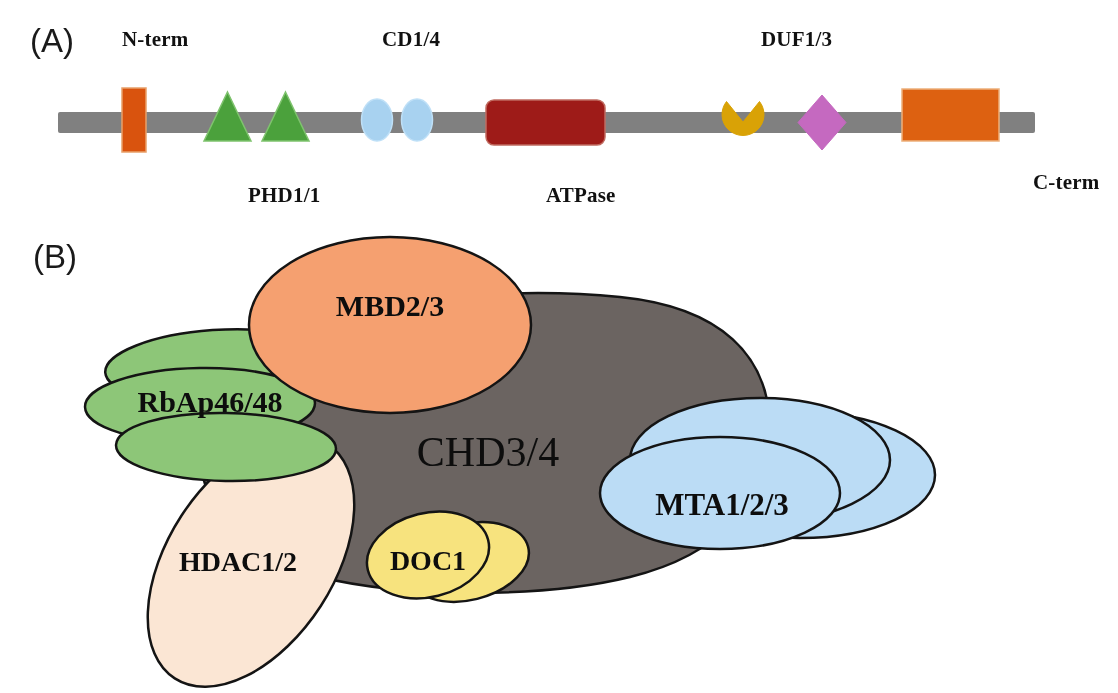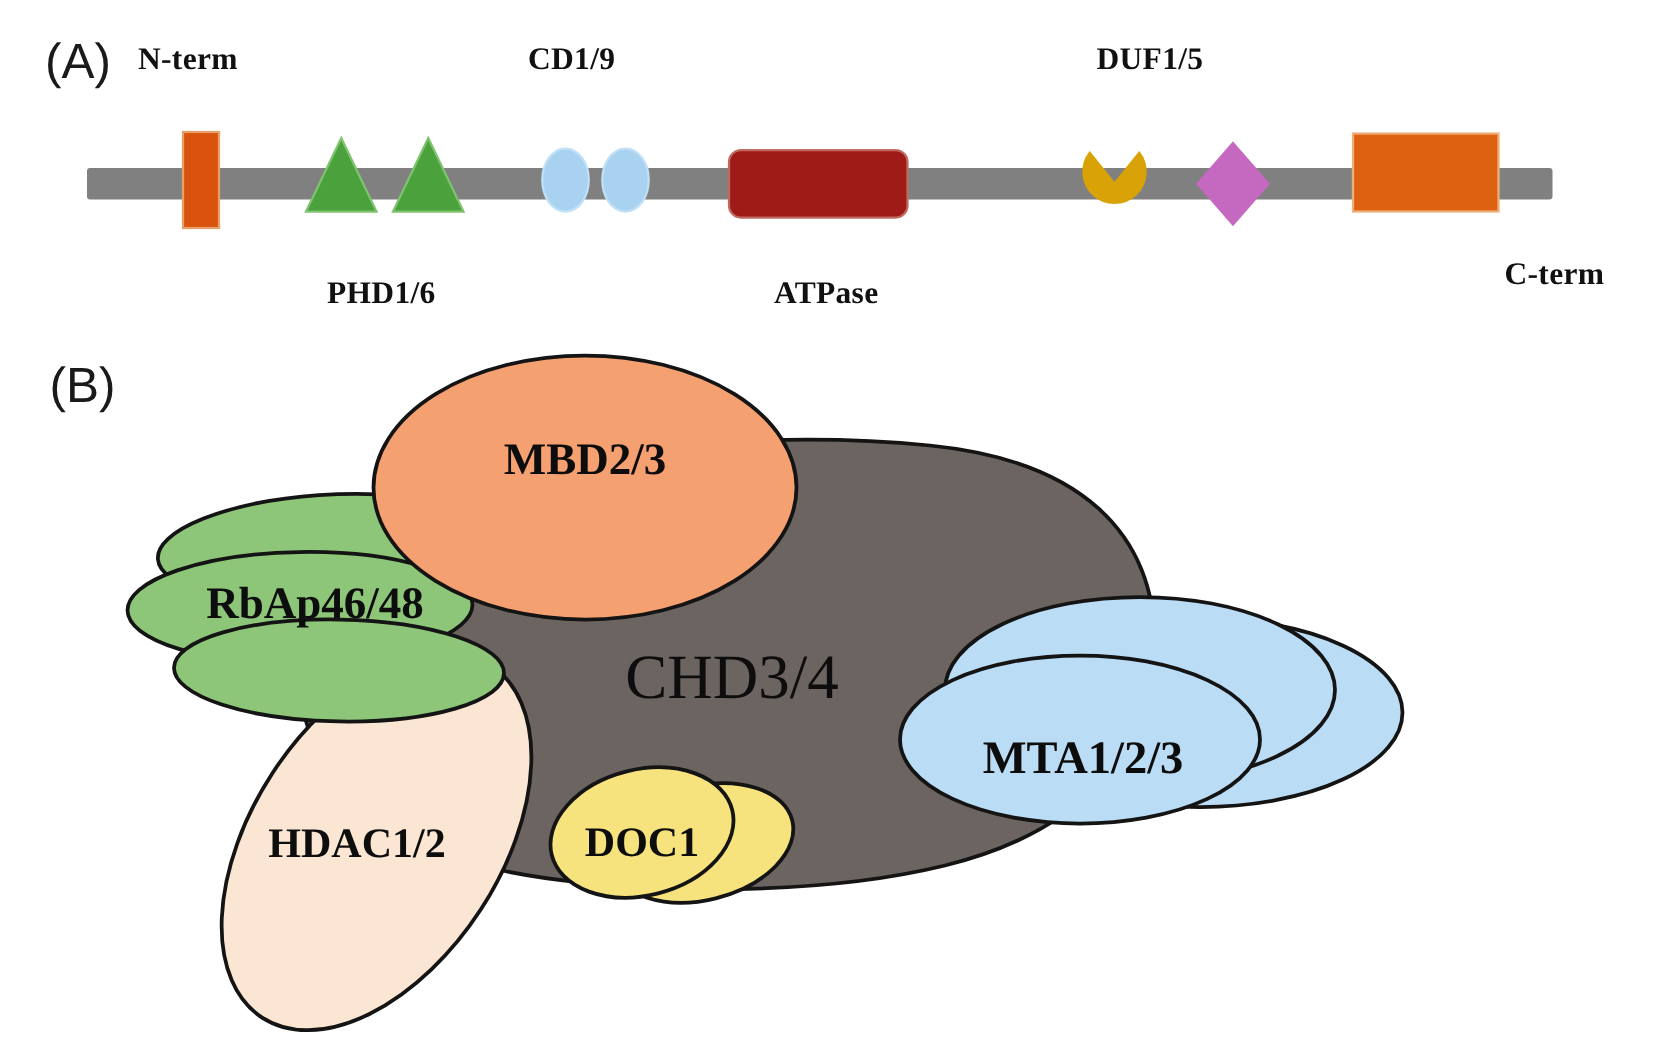--- a/index.html
+++ b/index.html
@@ -40,20 +40,21 @@
   
   .domain-label {
     position: absolute;
     font-family: "Liberation Serif", serif;
     font-weight: bold;
     font-size: 21px;
     color: #111111;
     white-space: nowrap;
     line-height: 1;
     letter-spacing: 0.2px;
+    margin-left: 30px;
   }
 
   #label-nterm  { left: 92px;  top: 29px; }
   #label-cd     { left: 352px; top: 29px; }
   #label-duf    { left: 731px; top: 29px; }
   #label-phd    { left: 218px; top: 185px; }
   #label-atpase { left: 516px; top: 185px; }
   #label-cterm  { left: 1003px; top: 172px; }
 
   
@@ -84,24 +85,24 @@
   }
 </style>
 </head>
 <body>
 
 <div id="figure">
 
   <div class="panel-letter" id="panel-a-letter">(A)</div>
 
   <div class="domain-label" id="label-nterm">N-term</div>
-  <div class="domain-label" id="label-cd">CD1/9</div>
-  <div class="domain-label" id="label-duf">DUF1/5</div>
+  <div class="domain-label" id="label-cd">CD1/4</div>
+  <div class="domain-label" id="label-duf">DUF1/3</div>
 
-  <div class="domain-label" id="label-phd">PHD1/6</div>
+  <div class="domain-label" id="label-phd">PHD1/1</div>
   <div class="domain-label" id="label-atpase">ATPase</div>
   <div class="domain-label" id="label-cterm">C-term</div>
 
   <svg id="panel-a-svg" viewBox="0 0 1118 230" xmlns="http://www.w3.org/2000/svg">
 
     <rect x="58" y="112" width="977" height="21" rx="2" ry="2" fill="#808080"></rect>
 
     <rect x="122" y="88" width="24" height="64" fill="#D9530E" stroke="#E8A06A" stroke-width="1.5"></rect>
 
     <polygon points="227.5,92 251,141 204,141" fill="#4BA13C" stroke="#7FC36E" stroke-width="1.5"></polygon>

